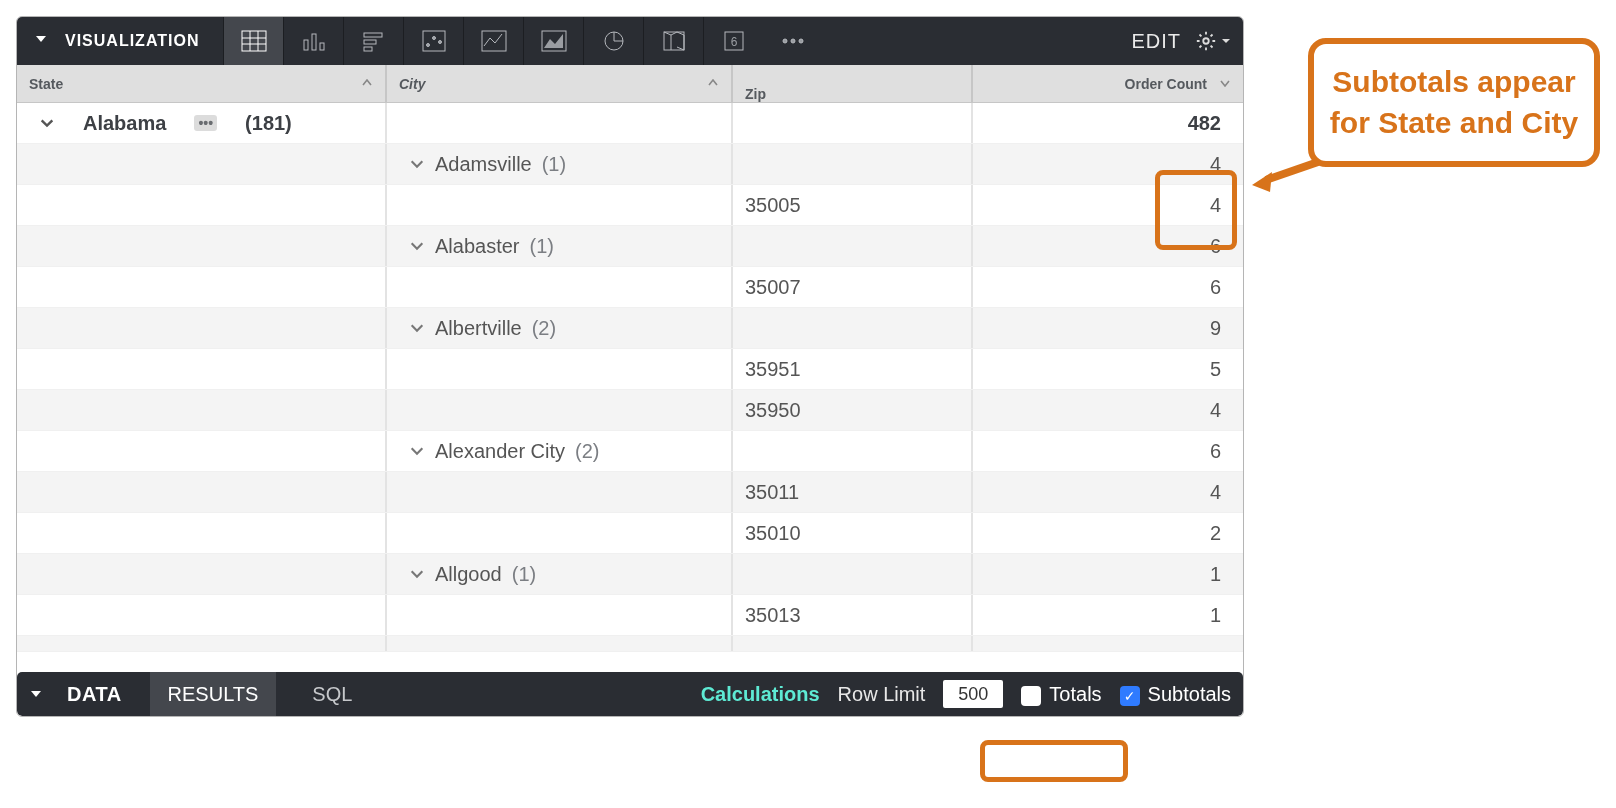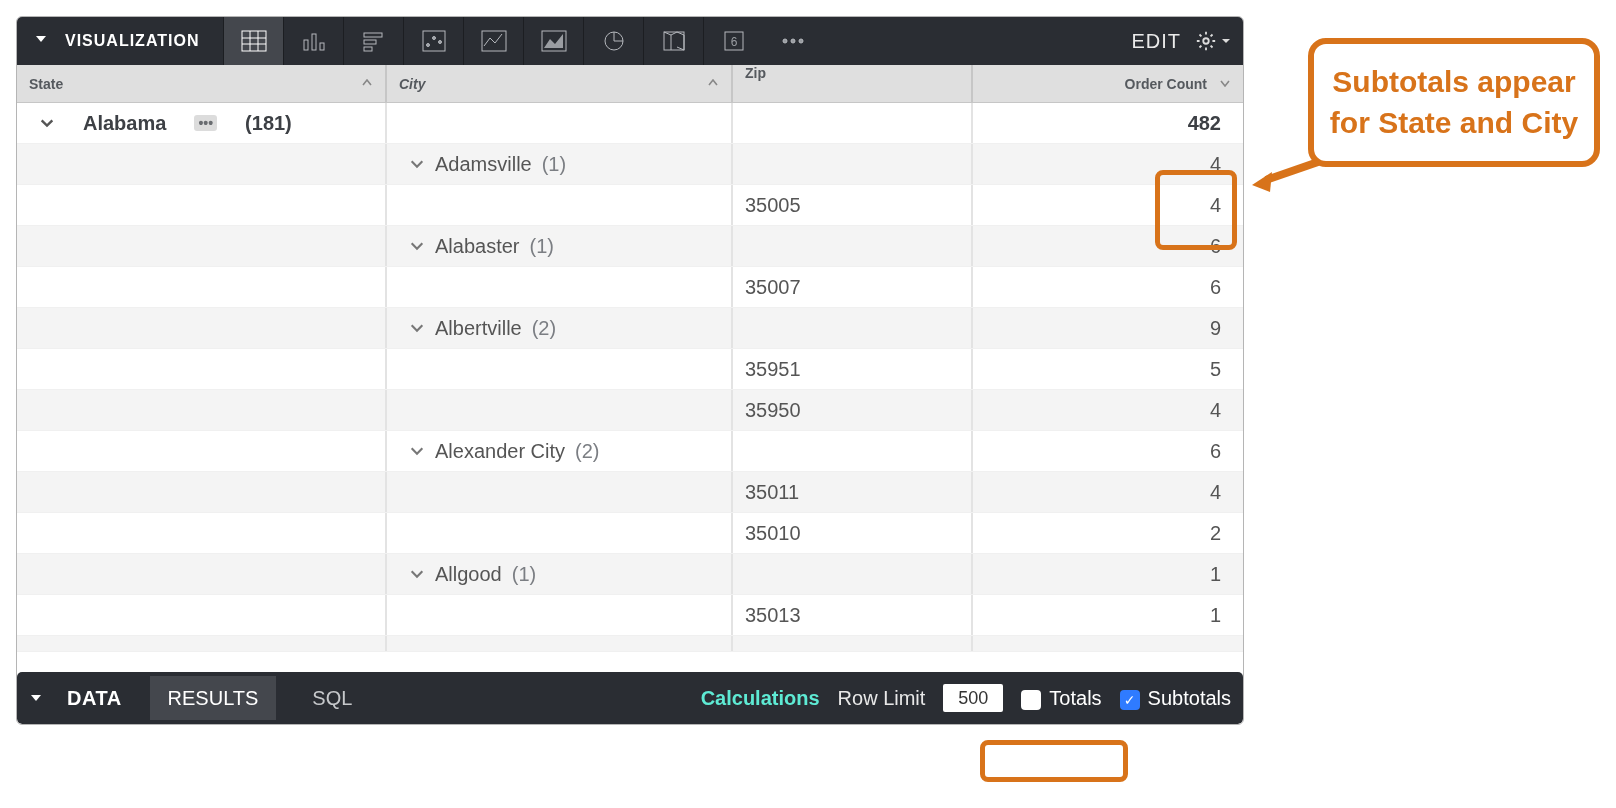--- a/index.html
+++ b/index.html
@@ -75,21 +75,21 @@
     display: flex;
     background: #dfdfdf;
     border-bottom: 1px solid #c6c6c6;
     height: 38px;
     font-size: 14px;
     color: #55595e;
     font-weight: 600;
   }
   .col-state { width: 370px; border-right: 2px solid #c6c6c6; display: flex; align-items: center; padding: 0 12px; justify-content: space-between; }
   .col-city  { width: 346px; border-right: 2px solid #c6c6c6; display: flex; align-items: center; padding: 0 12px; justify-content: space-between; font-style: italic; }
-  .col-zip   { width: 240px; border-right: 2px solid #c6c6c6; display: flex; align-items: flex-start; padding: 0 12px; }
+  .col-zip   { width: 240px; border-right: 2px solid #c6c6c6; display: flex; align-items: flex-end; padding: 0 12px; }
   .col-count { flex: 1; display: flex; align-items: center; padding: 0 12px; justify-content: flex-end; gap: 12px; }
   .sort-caret { font-size: 14px; color: #888; }
   
   .row {
     display: flex;
     height: 41px;
     font-size: 20px;
     color: #555;
     border-bottom: 1px solid #f0f0f0;
   }
@@ -109,21 +109,21 @@
     padding: 0 4px;
     height: 16px;
     display: inline-flex; align-items: center; justify-content: center;
     color: #6a6d71;
     font-size: 14px;
     line-height: 0;
   }
   
   .botbar {
     margin-top: 20px;
-    height: 52px;
+    height: 44px;
     background: #2a2d33;
     border-radius: 5px;
     display: flex;
     align-items: center;
     color: #cfd1d4;
     padding: 0 12px;
     gap: 18px;
     font-size: 20px;
   }
   .data-title { font-weight: 700; color: #fff; letter-spacing: 0.5px; margin-left: 6px; margin-right: 10px; }

